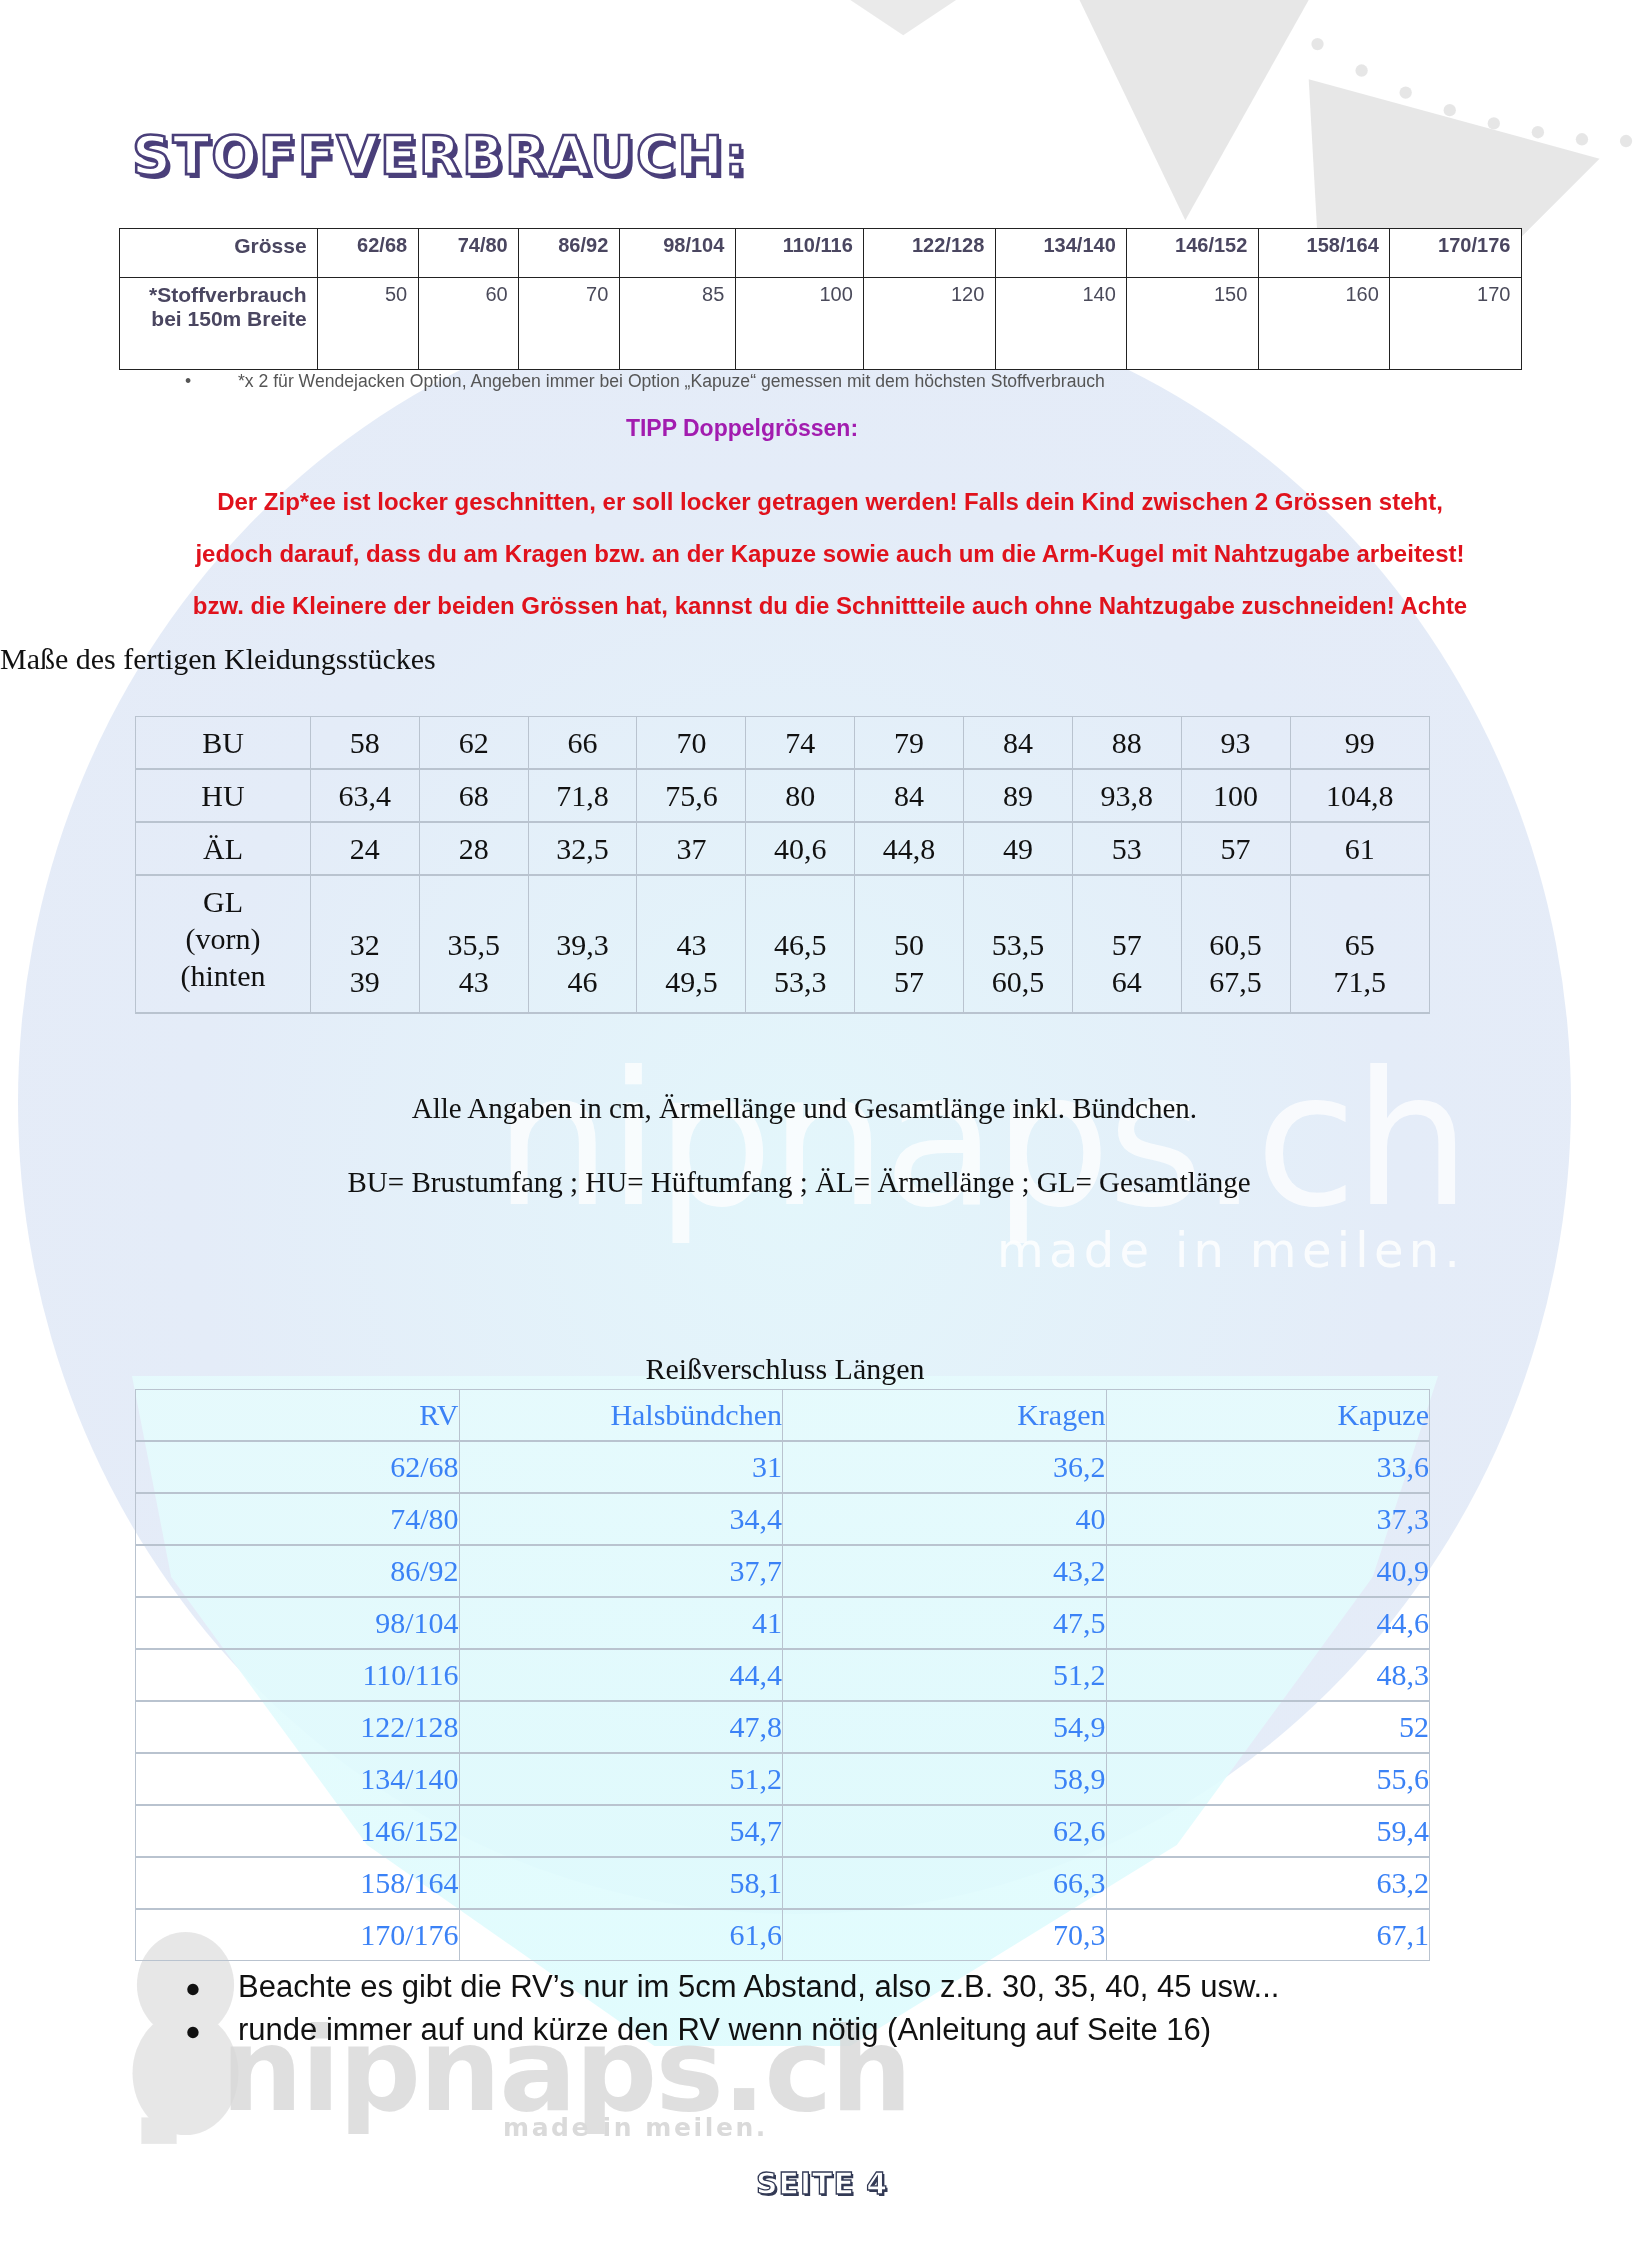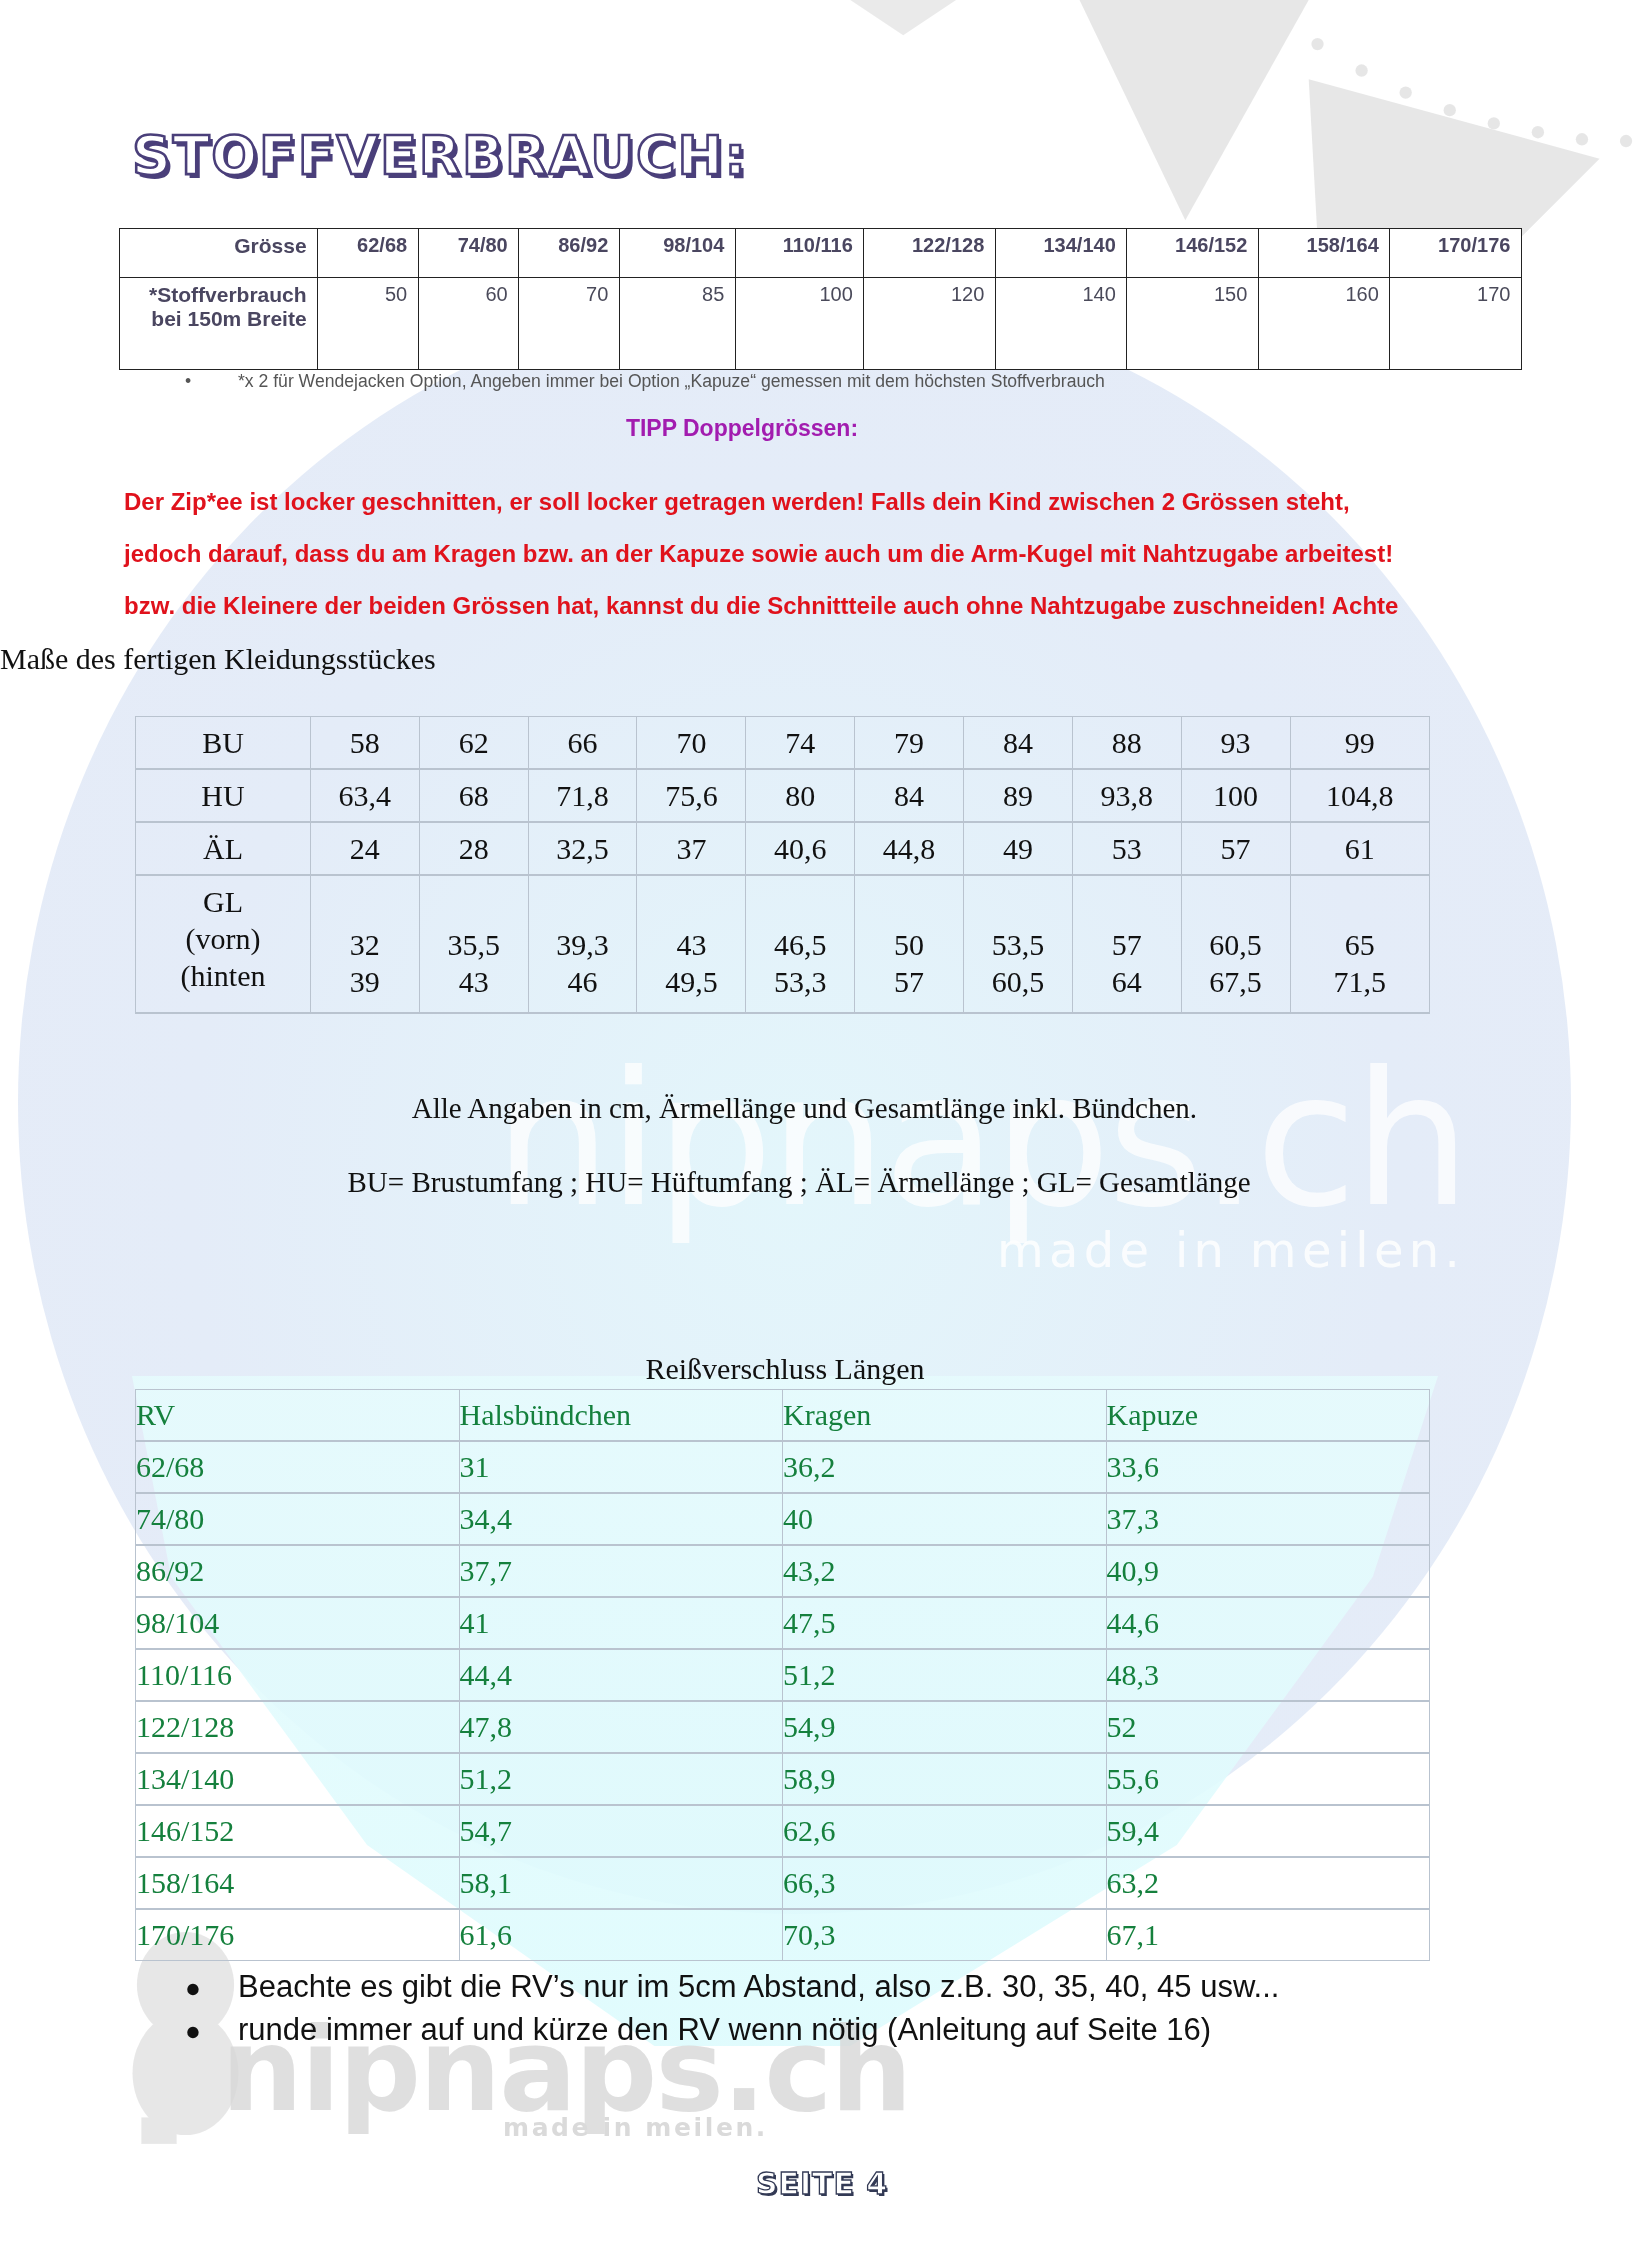--- a/index.html
+++ b/index.html
@@ -47,43 +47,43 @@
     .fabric-table td { border: 1.8px solid #222; vertical-align: top; padding: 5.3px 10.6px;
       font-size: 20px; color: #4a4a5a; text-align: right; }
     .fabric-table tr.hdr td { height: 37px; font-weight: bold; color: #4a4660; }
     .fabric-table tr.val td { height: 81px; }
     .fabric-table td.rowlabel { font-weight: bold; color: #4a4660; font-size: 21px; width: 176px; }
 
     .footnote { left: 185px; top: 371px; font-size: 17.6px; color: #555; }
     .footnote .dot { display: inline-block; width: 53px; }
 
     .tip-title { left: 0; width: 1484px; top: 415px; text-align: center; font-size: 23px; font-weight: bold; color: #a21caf; }
-    .tip-body { left: 124px; width: 1412px; top: 476px; text-align: left; font-size: 24px; font-weight: bold;
+    .tip-body { left: 124px; width: 1412px; top: 476px; text-align: center; font-size: 24px; font-weight: bold;
       color: #e0121c; line-height: 52px; }
 
     .serif { font-family: "Liberation Serif", serif; color: #111; }
 
     .measure-title { left: 0; width: 1570px; top: 642px; font-size: 30px; }
     .measure-table { left: 135px; top: 716px; width: 1295px; border-collapse: collapse; }
     .measure-table td { border: 0.9px solid #b9c3cf; text-align: center; font-size: 30px;
       font-family: "Liberation Serif", serif; color: #111; padding: 0; }
     .measure-table tr.h td { height: 51px; font-size: 27px; }
     .measure-table tr.h td:first-child { font-size: 32px; }
     .measure-table tr.r td { height: 51px; }
     .measure-table tr.gl td { height: 124px; vertical-align: bottom; padding-bottom: 12px; line-height: 37px; }
     .measure-table tr.gl td:first-child { vertical-align: middle; }
     .measure-table tr { border-bottom: 2.6px solid #b9c3cf; }
 
     .note1 { left: 0; width: 1644px; top: 1092px; text-align: center; font-size: 29px; margin-left: -17.6px; }
     .note2 { left: 0; width: 1644px; top: 1166px; text-align: center; font-size: 29px; margin-left: -23px; }
 
     .zip-title { left: 0; width: 1570px; top: 1352px; text-align: center; font-size: 30px; }
     .zip-table { left: 135px; top: 1389px; width: 1295px; border-collapse: collapse; }
-    .zip-table td { border: 0.9px solid #b9c3cf; text-align: left; font-size: 30px; height: 50px;
-      font-family: "Liberation Serif", serif; color: #15803d; padding: 0; width: 25%; }
+    .zip-table td { border: 0.9px solid #b9c3cf; text-align: right; font-size: 30px; height: 50px;
+      font-family: "Liberation Serif", serif; color: #3b82f6; padding: 0; width: 25%; }
     .zip-table tr { border-bottom: 2.6px solid #b9c3cf; }
     .zip-table tr:last-child { border-bottom: none; }
 
     .bullets { left: 185px; top: 1966px; font-size: 31px; color: #111; line-height: 42px; }
     .bullets .b { display: inline-block; width: 53px; font-size: 26.5px; }
 
     .page-num { left: 0; width: 1644px; top: 2142px; text-align: center; font-size: 30px; font-weight: bold;
       color: #fff; font-family: "DejaVu Sans", sans-serif; letter-spacing: 0.9px;
       -webkit-text-stroke: 1.3px #333a55; text-shadow: 1.8px 1.8px 0 #333a55; margin-top: 24px; }
   </style>

